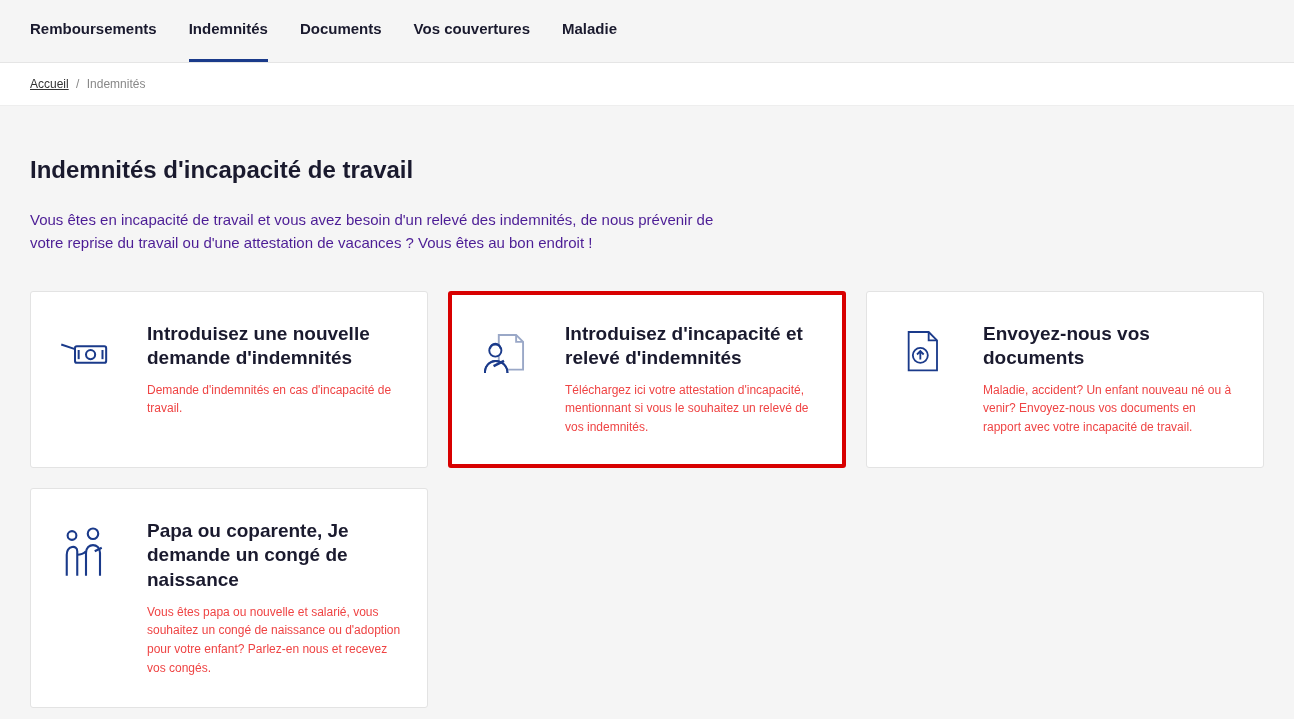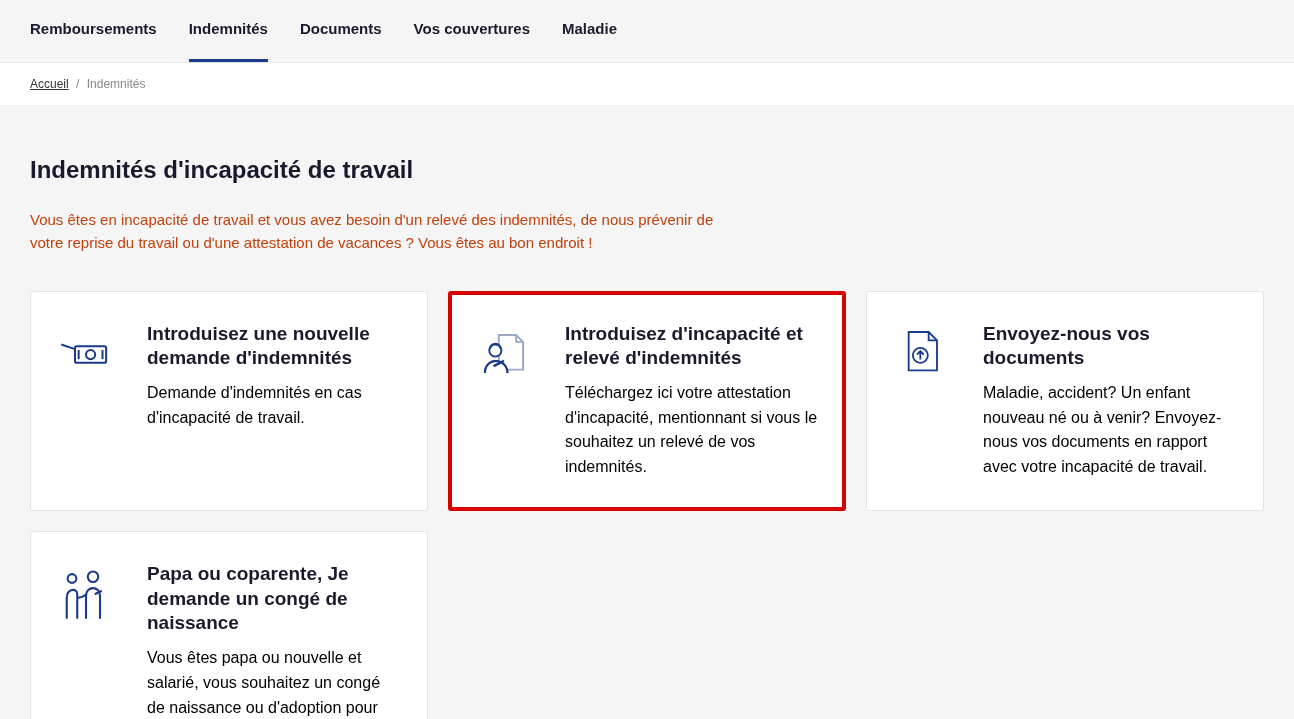--- a/index.html
+++ b/index.html
@@ -54,21 +54,21 @@
       padding: 50px 30px 40px 30px;
     }
     .page-title {
       font-size: 24px;
       font-weight: 700;
       color: #1a1a2e;
       margin-bottom: 24px;
     }
     .page-intro {
       font-size: 15px;
-      color: #c2410c;
+      color: #4c1d95;
       max-width: 720px;
       line-height: 1.55;
       margin-bottom: 36px;
     }
     .cards-grid {
       display: grid;
       grid-template-columns: repeat(3, 1fr);
       gap: 20px;
       max-width: 1234px;
     }
@@ -98,22 +98,22 @@
       flex: 1;
     }
     .card-title {
       font-size: 19px;
       font-weight: 700;
       color: #1a1a2e;
       line-height: 1.3;
       margin-bottom: 10px;
     }
     .card-desc {
-      font-size: 16px;
-      color: #000000;
+      font-size: 12px;
+      color: #ef4444;
       line-height: 1.55;
     }
   </style>
 </head>
 <body>
 
 <nav class="nav-bar">
   <div class="nav-item">Remboursements</div>
   <div class="nav-item active">Indemnités</div>
   <div class="nav-item">Documents</div>

